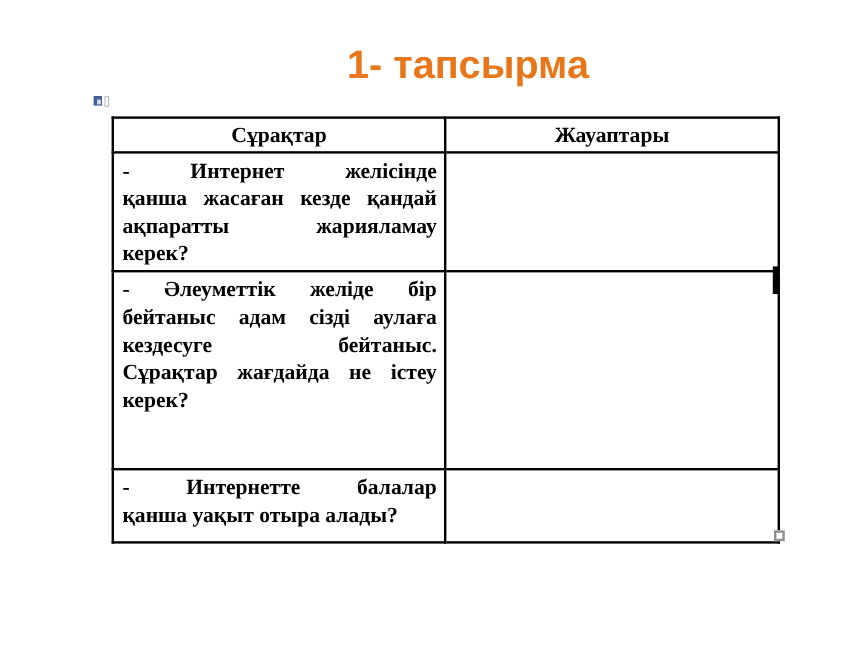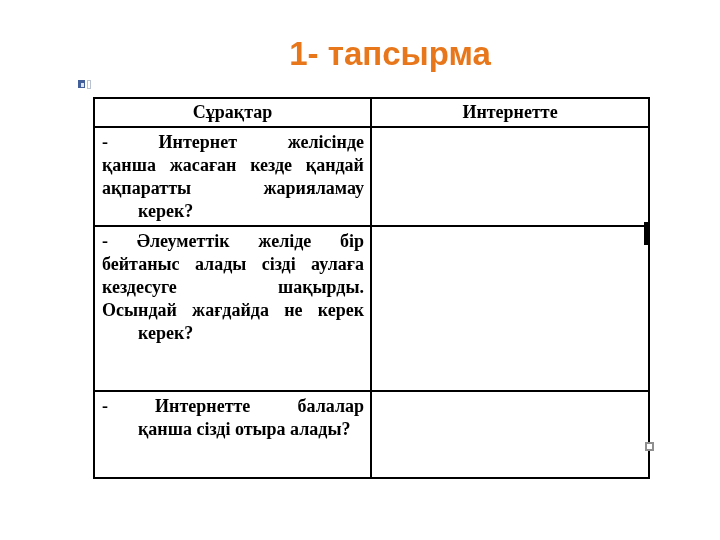--- a/index.html
+++ b/index.html
@@ -84,32 +84,31 @@
     line-height: 24px;
     text-align: center;
     padding: 1px 20px;
   }
   .qtable td.qcell {
     padding: 3px 6px 0 7px;
     font-size: 18px;
   }
   .qtable tr.r1 td { height: 99px; }
   .qtable tr.r2 td { height: 165px; }
-  .qtable tr.r3 td { height: 87px; }
+  .qtable tr.r3 td { height: 61px; }
 
   .jl {
     text-align: justify;
     text-align-last: justify;
     line-height: 23px;
     white-space: normal;
   }
   .jl.last {
     text-align: center;
     text-align-last: left;
-    margin-left: 36px;
   }
 
   
   .cursor-artifact {
     position: absolute;
     left: 644px;
     top: 222px;
     width: 5px;
     height: 23px;
     background: #000000;
@@ -140,47 +139,47 @@
   </div>
 
   <table class="qtable">
     <colgroup>
         <col class="c1">
         <col class="c2">
       </colgroup>
     <thead>
       <tr>
         <th>Сұрақтар</th>
-        <th>Интернетте</th>
+        <th>Жауаптары</th>
       </tr>
     </thead>
     <tbody>
       <tr class="r1">
         <td class="qcell">
           <div class="jl">- Интернет желісінде</div>
           <div class="jl">қанша жасаған кезде қандай</div>
           <div class="jl">ақпаратты жарияламау</div>
           <div class="jl last">керек?</div>
         </td>
         <td class="acell"></td>
       </tr>
       <tr class="r2">
         <td class="qcell">
           <div class="jl">- Әлеуметтік желіде бір</div>
-          <div class="jl">бейтаныс алады сізді аулаға</div>
-          <div class="jl">кездесуге шақырды.</div>
-          <div class="jl">Осындай жағдайда не керек</div>
+          <div class="jl">бейтаныс адам сізді аулаға</div>
+          <div class="jl">кездесуге бейтаныс.</div>
+          <div class="jl">Сұрақтар жағдайда не істеу</div>
           <div class="jl last">керек?</div>
         </td>
         <td class="acell"></td>
       </tr>
       <tr class="r3">
         <td class="qcell">
           <div class="jl">- Интернетте балалар</div>
-          <div class="jl last">қанша сізді отыра алады?</div>
+          <div class="jl last">қанша уақыт отыра алады?</div>
         </td>
         <td class="acell"></td>
       </tr>
     </tbody>
   </table>
 
   <div class="cursor-artifact"></div>
   <div class="resize-handle"></div>
 
 </div>

